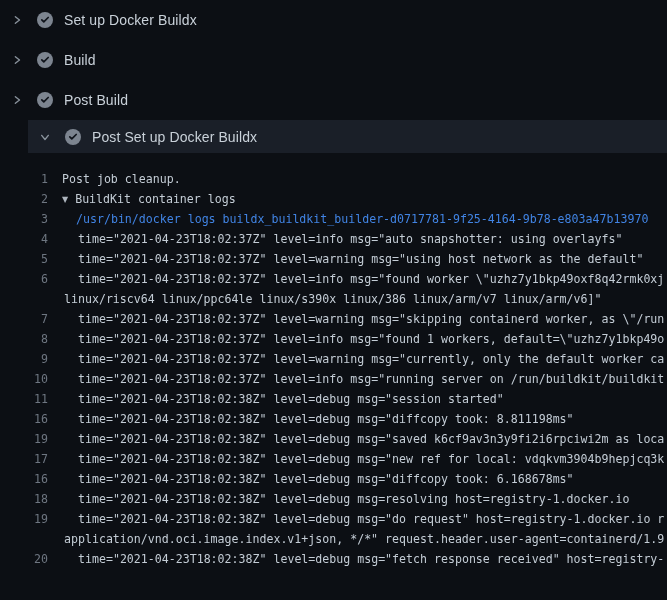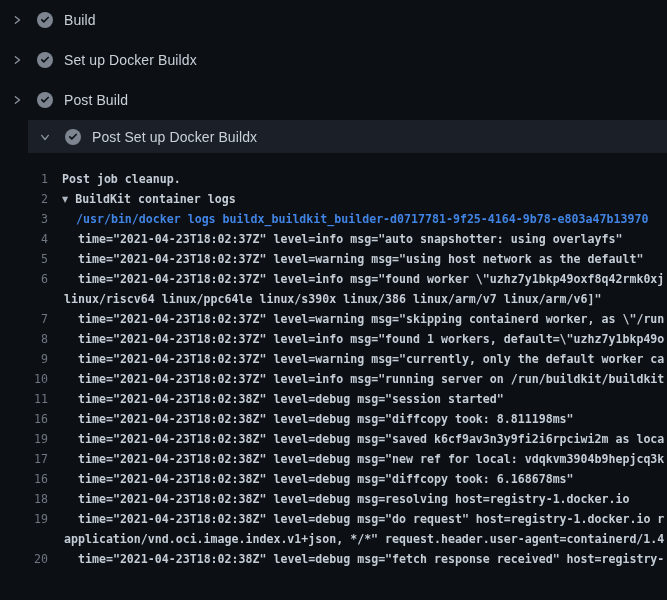--- a/index.html
+++ b/index.html
@@ -25,21 +25,21 @@
   .chev{width:10px;margin-right:15px;display:inline-flex;align-items:center;justify-content:center;flex:none;}
   .step .chev-down{display:none;}
   .step.expanded .chev-down{display:inline-flex;}
   .check{width:16px;height:16px;margin-right:11px;display:inline-flex;flex:none;}
   .step-title{font-size:14px;font-weight:500;color:var(--title);letter-spacing:.1px;white-space:nowrap;}
 
   
   .log{padding-top:16px;font-family:"DejaVu Sans Mono","Liberation Mono",monospace;font-size:11.6px;color:var(--logtext);}
   .row{display:flex;height:20px;line-height:20px;white-space:pre;}
   .num{flex:none;width:48px;text-align:right;color:var(--num);cursor:pointer;}
-  .txt{flex:none;white-space:pre;font-weight:bold;}
+  .txt{flex:none;white-space:pre;}
   .k-base .txt{margin-left:14px;}
   .k-group .txt{margin-left:14px;}
   .k-cmd .txt{margin-left:28px;color:var(--cmd-blue);}
   .k-log .txt{margin-left:30px;}
   .k-wrap .txt{margin-left:16px;}
   .tri{display:inline-block;font-size:8px;color:#aeb6bf;margin-right:7px;transform:translateY(-1px);font-family:"DejaVu Sans",sans-serif;}
   .tri:empty{display:none;margin:0;}
 </style>
 </head>
 <body>
@@ -52,36 +52,36 @@
             <path d="M4 2 L9 6 L4 10" stroke="#8b949e" stroke-width="1.6" stroke-linecap="round" stroke-linejoin="round"></path>
           </svg>
     </span>
 
     <span class="check">
       <svg width="16" height="16" viewBox="0 0 16 16">
             <circle cx="8" cy="8" r="8" fill="#7d8590"></circle>
             <path d="M11.2 5.5 L6.8 9.9 L4.8 7.9" stroke="#10141b" stroke-width="1.7" fill="none" stroke-linecap="round" stroke-linejoin="round"></path>
           </svg>
     </span>
-    <span class="step-title">Build</span>
+    <span class="step-title">Set up Docker Buildx</span>
   </div>
       <div class="step">
     <span class="chev chev-right">
       <svg width="10" height="12" viewBox="0 0 12 12" fill="none">
             <path d="M4 2 L9 6 L4 10" stroke="#8b949e" stroke-width="1.6" stroke-linecap="round" stroke-linejoin="round"></path>
           </svg>
     </span>
 
     <span class="check">
       <svg width="16" height="16" viewBox="0 0 16 16">
             <circle cx="8" cy="8" r="8" fill="#7d8590"></circle>
             <path d="M11.2 5.5 L6.8 9.9 L4.8 7.9" stroke="#10141b" stroke-width="1.7" fill="none" stroke-linecap="round" stroke-linejoin="round"></path>
           </svg>
     </span>
-    <span class="step-title">Set up Docker Buildx</span>
+    <span class="step-title">Build</span>
   </div>
       <div class="step">
     <span class="chev chev-right">
       <svg width="10" height="12" viewBox="0 0 12 12" fill="none">
             <path d="M4 2 L9 6 L4 10" stroke="#8b949e" stroke-width="1.6" stroke-linecap="round" stroke-linejoin="round"></path>
           </svg>
     </span>
 
     <span class="check">
       <svg width="16" height="16" viewBox="0 0 16 16">
@@ -175,20 +175,20 @@
       <div class="row k-log">
     <span class="num">18</span>
     <span class="txt"><span class="txt-body">time="2021-04-23T18:02:38Z" level=debug msg=resolving host=registry-1.docker.io</span></span>
   </div>
       <div class="row k-log">
     <span class="num">19</span>
     <span class="txt"><span class="txt-body">time="2021-04-23T18:02:38Z" level=debug msg="do request" host=registry-1.docker.io r</span></span>
   </div>
       <div class="row k-wrap">
     <span class="num"></span>
-    <span class="txt"><span class="txt-body">application/vnd.oci.image.index.v1+json, */*" request.header.user-agent=containerd/1.4</span></span>
+    <span class="txt"><span class="txt-body">application/vnd.oci.image.index.v1+json, */*" request.header.user-agent=containerd/1.9</span></span>
   </div>
       <div class="row k-log">
     <span class="num">20</span>
     <span class="txt"><span class="txt-body">time="2021-04-23T18:02:38Z" level=debug msg="fetch response received" host=registry-</span></span>
   </div>
     </div>
 </div>
 
 </body></html>

